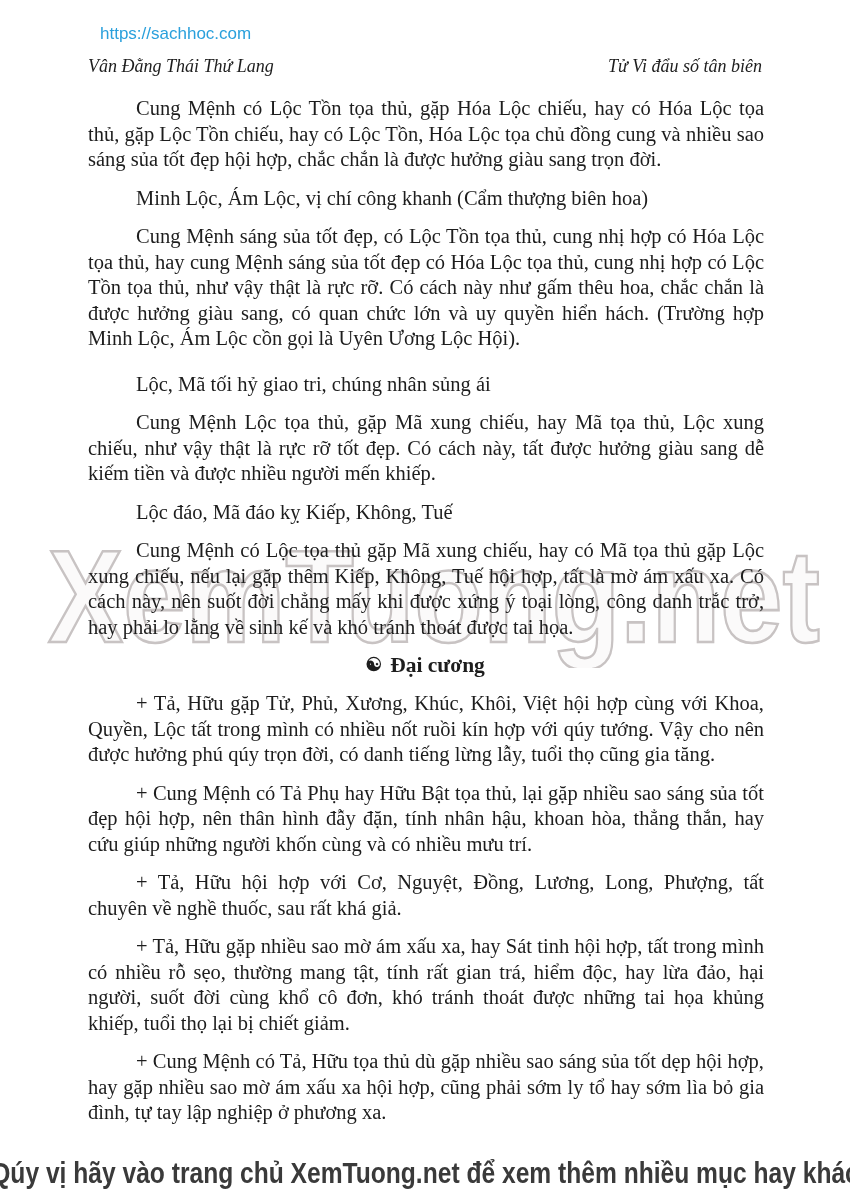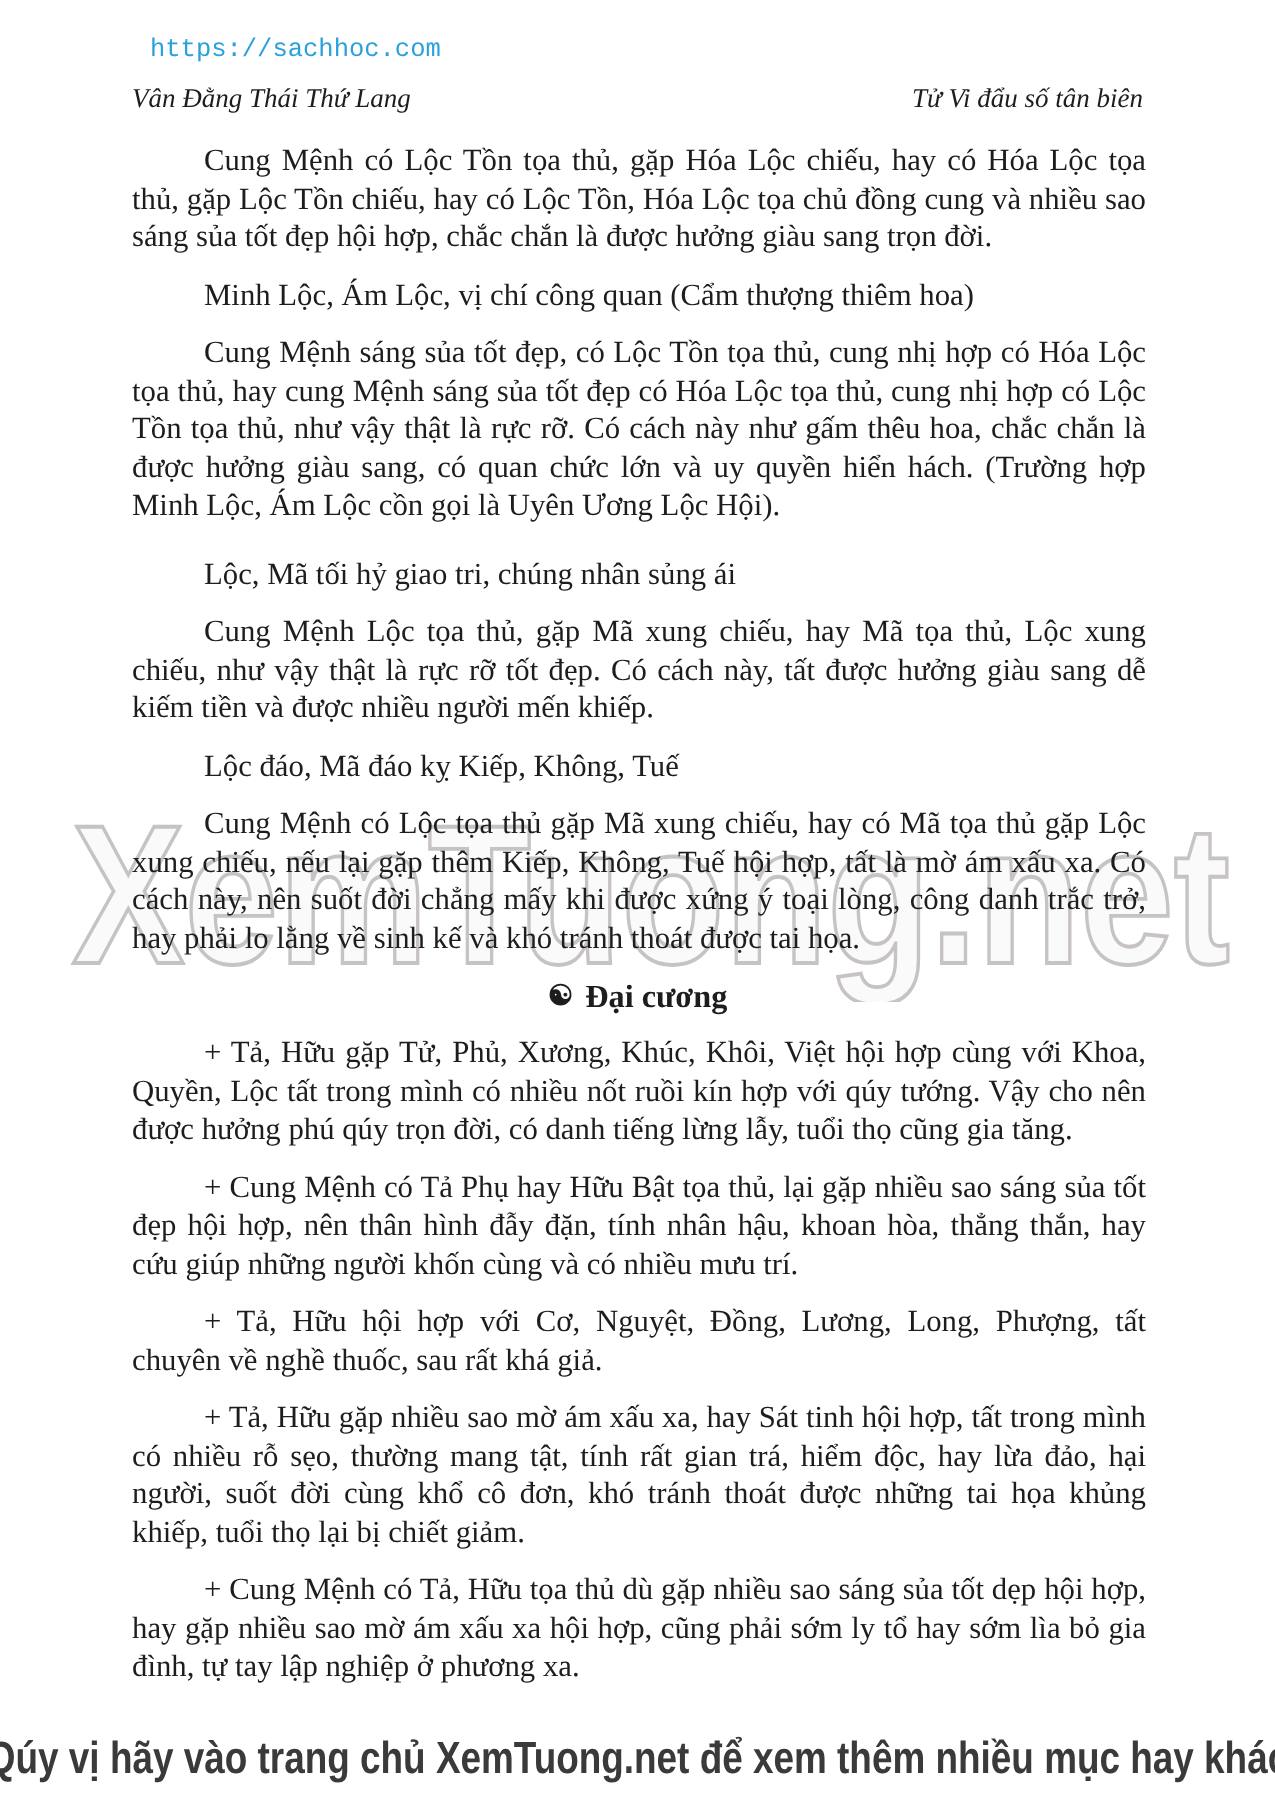--- a/index.html
+++ b/index.html
@@ -8,21 +8,21 @@
     width:850px;height:1202px;
     background:#ffffff;
     overflow:hidden;
     font-family:"Liberation Serif", serif;
     color:#1d1d1d;
   }
   .content{position:relative;z-index:2;}
   .source-link{
     display:inline-block;
     margin:24px 0 0 100px;
-    font-family:Liberation Mono, monospace;
+    font-family:Liberation Sans, sans-serif;
     font-size:17px;
     color:#2aa0dc;
     text-decoration:none;
   }
   .running-header{
     display:flex;
     justify-content:space-between;
     margin:12px 88px 0 88px;
     font-style:italic;
     font-size:18px;
@@ -92,21 +92,21 @@
   <div class="content">
     <a class="source-link" href="#">https://sachhoc.com</a>
 
     <div class="running-header">
       <span>Vân Đằng Thái Thứ Lang</span>
       <span>Tử Vi đẩu số tân biên</span>
     </div>
 
     <div class="body-text">
       <p style="margin-top:19px;">Cung Mệnh có Lộc Tồn tọa thủ, gặp Hóa Lộc chiếu, hay có Hóa Lộc tọa thủ, gặp Lộc Tồn chiếu, hay có Lộc Tồn, Hóa Lộc tọa chủ đồng cung và nhiều sao sáng sủa tốt đẹp hội hợp, chắc chắn là được hưởng giàu sang trọn đời.</p>
-      <p class="quote">Minh Lộc, Ám Lộc, vị chí công quan (Cẩm thượng thiêm hoa)</p>
+      <p class="quote">Minh Lộc, Ám Lộc, vị chí công khanh (Cẩm thượng biên hoa)</p>
       <p>Cung Mệnh sáng sủa tốt đẹp, có Lộc Tồn tọa thủ, cung nhị hợp có Hóa Lộc tọa thủ, hay cung Mệnh sáng sủa tốt đẹp có Hóa Lộc tọa thủ, cung nhị hợp có Lộc Tồn tọa thủ, như vậy thật là rực rỡ. Có cách này như gấm thêu hoa, chắc chắn là được hưởng giàu sang, có quan chức lớn và uy quyền hiển hách. (Trường hợp Minh Lộc, Ám Lộc cồn gọi là Uyên Ương Lộc Hội).</p>
       <p class="quote" style="margin-top:20px;">Lộc, Mã tối hỷ giao tri, chúng nhân sủng ái</p>
       <p>Cung Mệnh Lộc tọa thủ, gặp Mã xung chiếu, hay Mã tọa thủ, Lộc xung chiếu, như vậy thật là rực rỡ tốt đẹp. Có cách này, tất được hưởng giàu sang dễ kiếm tiền và được nhiều người mến khiếp.</p>
       <p class="quote" style="">Lộc đáo, Mã đáo kỵ Kiếp, Không, Tuế</p>
       <p>Cung Mệnh có Lộc tọa thủ gặp Mã xung chiếu, hay có Mã tọa thủ gặp Lộc xung chiếu, nếu lại gặp thêm Kiếp, Không, Tuế hội hợp, tất là mờ ám xấu xa. Có cách này, nên suốt đời chẳng mấy khi được xứng ý toại lòng, công danh trắc trở, hay phải lo lằng về sinh kế và khó tránh thoát được tai họa.</p>
     </div>
 
 
     <div class="center-heading">
       <span class="yinyang">☯</span><span>Đại cương</span>

